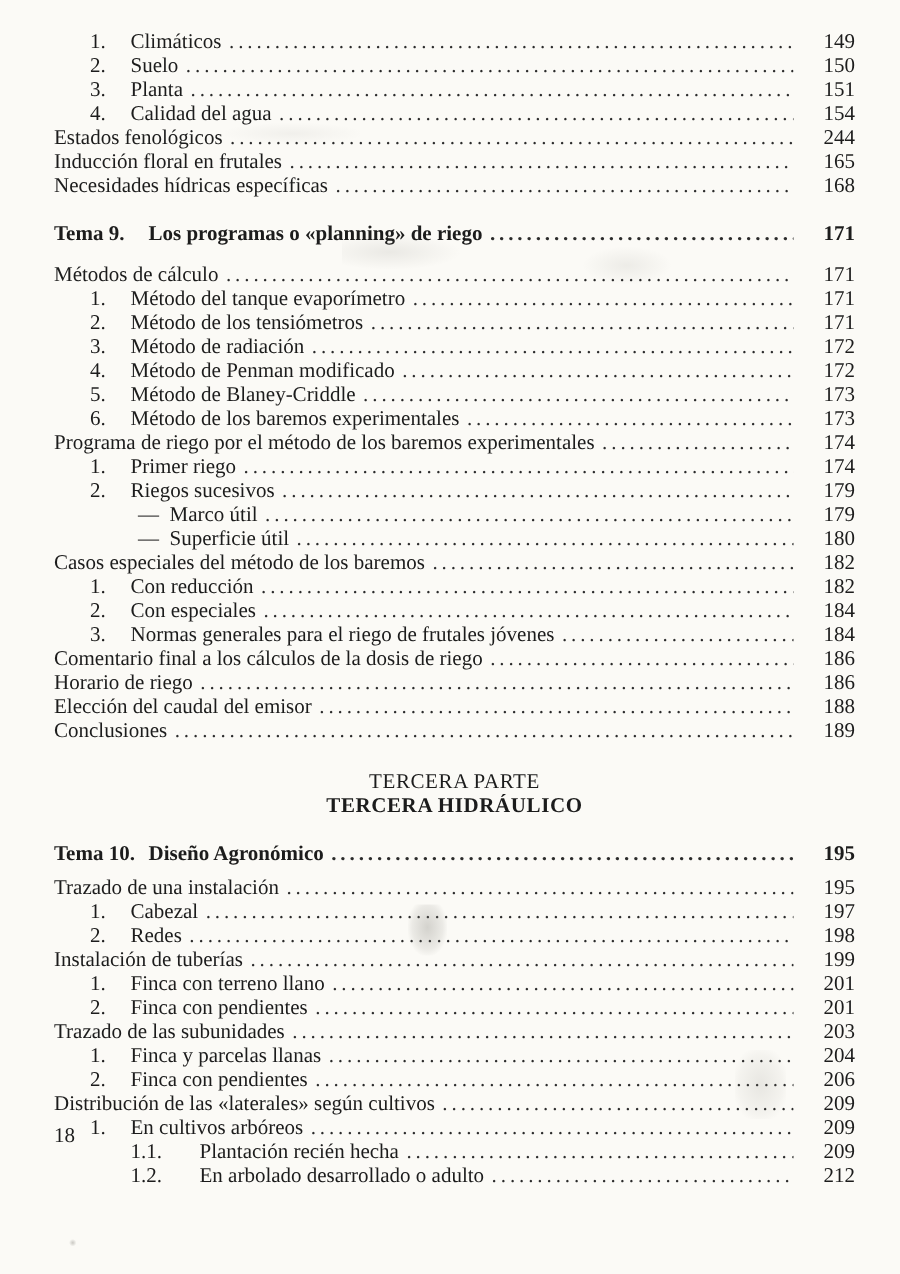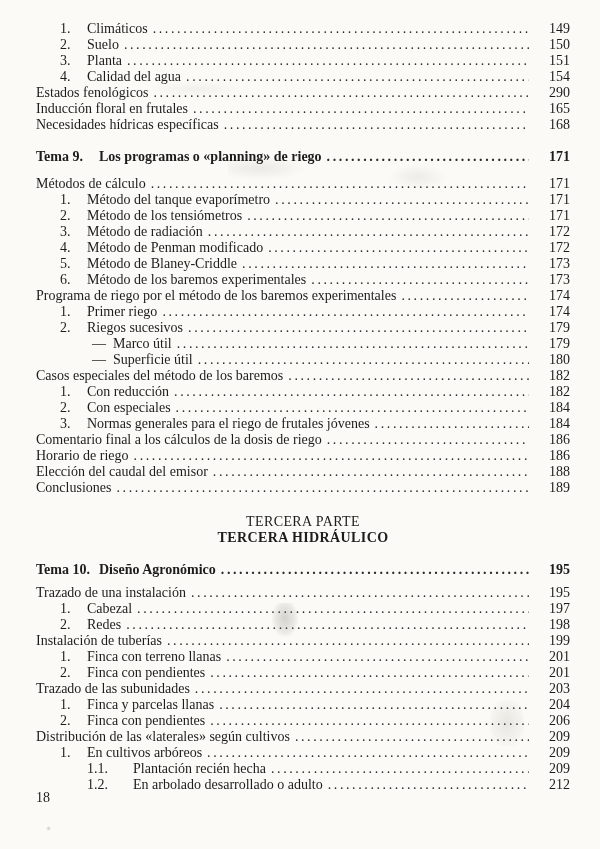--- a/index.html
+++ b/index.html
@@ -58,21 +58,21 @@
     text-align: center;
     margin-top: 18px;
     margin-bottom: 16px;
     font-size: 14px;
     line-height: 16px;
     letter-spacing: 0.4px;
   }
   .part-line2 { font-weight: bold; }
   .footer-num {
     position: absolute;
-    left: 36px; top: 790px;
+    left: 36px; top: 750px;
     font-size: 14px;
   }
   
   .smudge { position: absolute; pointer-events: none; }
   .s1 { left: 272px; top: 603px; width: 26px; height: 34px;
         background: radial-gradient(ellipse at 50% 45%, rgba(120,118,110,0.30), rgba(120,118,110,0.12) 55%, rgba(120,118,110,0) 75%); }
   .s2 { left: 490px; top: 700px; width: 34px; height: 46px;
         background: radial-gradient(ellipse at 50% 50%, rgba(130,128,118,0.16), rgba(130,128,118,0.06) 60%, rgba(130,128,118,0) 80%); }
   .s3 { left: 228px; top: 156px; width: 80px; height: 24px;
         background: radial-gradient(ellipse at 40% 50%, rgba(120,118,110,0.13), rgba(120,118,110,0) 70%); }
@@ -108,21 +108,21 @@
       </div>
       <div class="row num">
         <span class="marker">4.</span>
         <span class="label">Calidad del agua</span>
         <span class="leader"></span>
         <span class="page-num">154</span>
       </div>
       <div class="row l0">
         <span class="label">Estados fenológicos</span>
         <span class="leader"></span>
-        <span class="page-num">290</span>
+        <span class="page-num">244</span>
       </div>
       <div class="row l0">
         <span class="label">Inducción floral en frutales</span>
         <span class="leader"></span>
         <span class="page-num">165</span>
       </div>
       <div class="row l0">
         <span class="label">Necesidades hídricas específicas</span>
         <span class="leader"></span>
         <span class="page-num">168</span>
@@ -273,21 +273,21 @@
         <span class="leader"></span>
         <span class="page-num">198</span>
       </div>
       <div class="row l0">
         <span class="label">Instalación de tuberías</span>
         <span class="leader"></span>
         <span class="page-num">199</span>
       </div>
       <div class="row num">
         <span class="marker">1.</span>
-        <span class="label">Finca con terreno llanas</span>
+        <span class="label">Finca con terreno llano</span>
         <span class="leader"></span>
         <span class="page-num">201</span>
       </div>
       <div class="row num">
         <span class="marker">2.</span>
         <span class="label">Finca con pendientes</span>
         <span class="leader"></span>
         <span class="page-num">201</span>
       </div>
       <div class="row l0">

